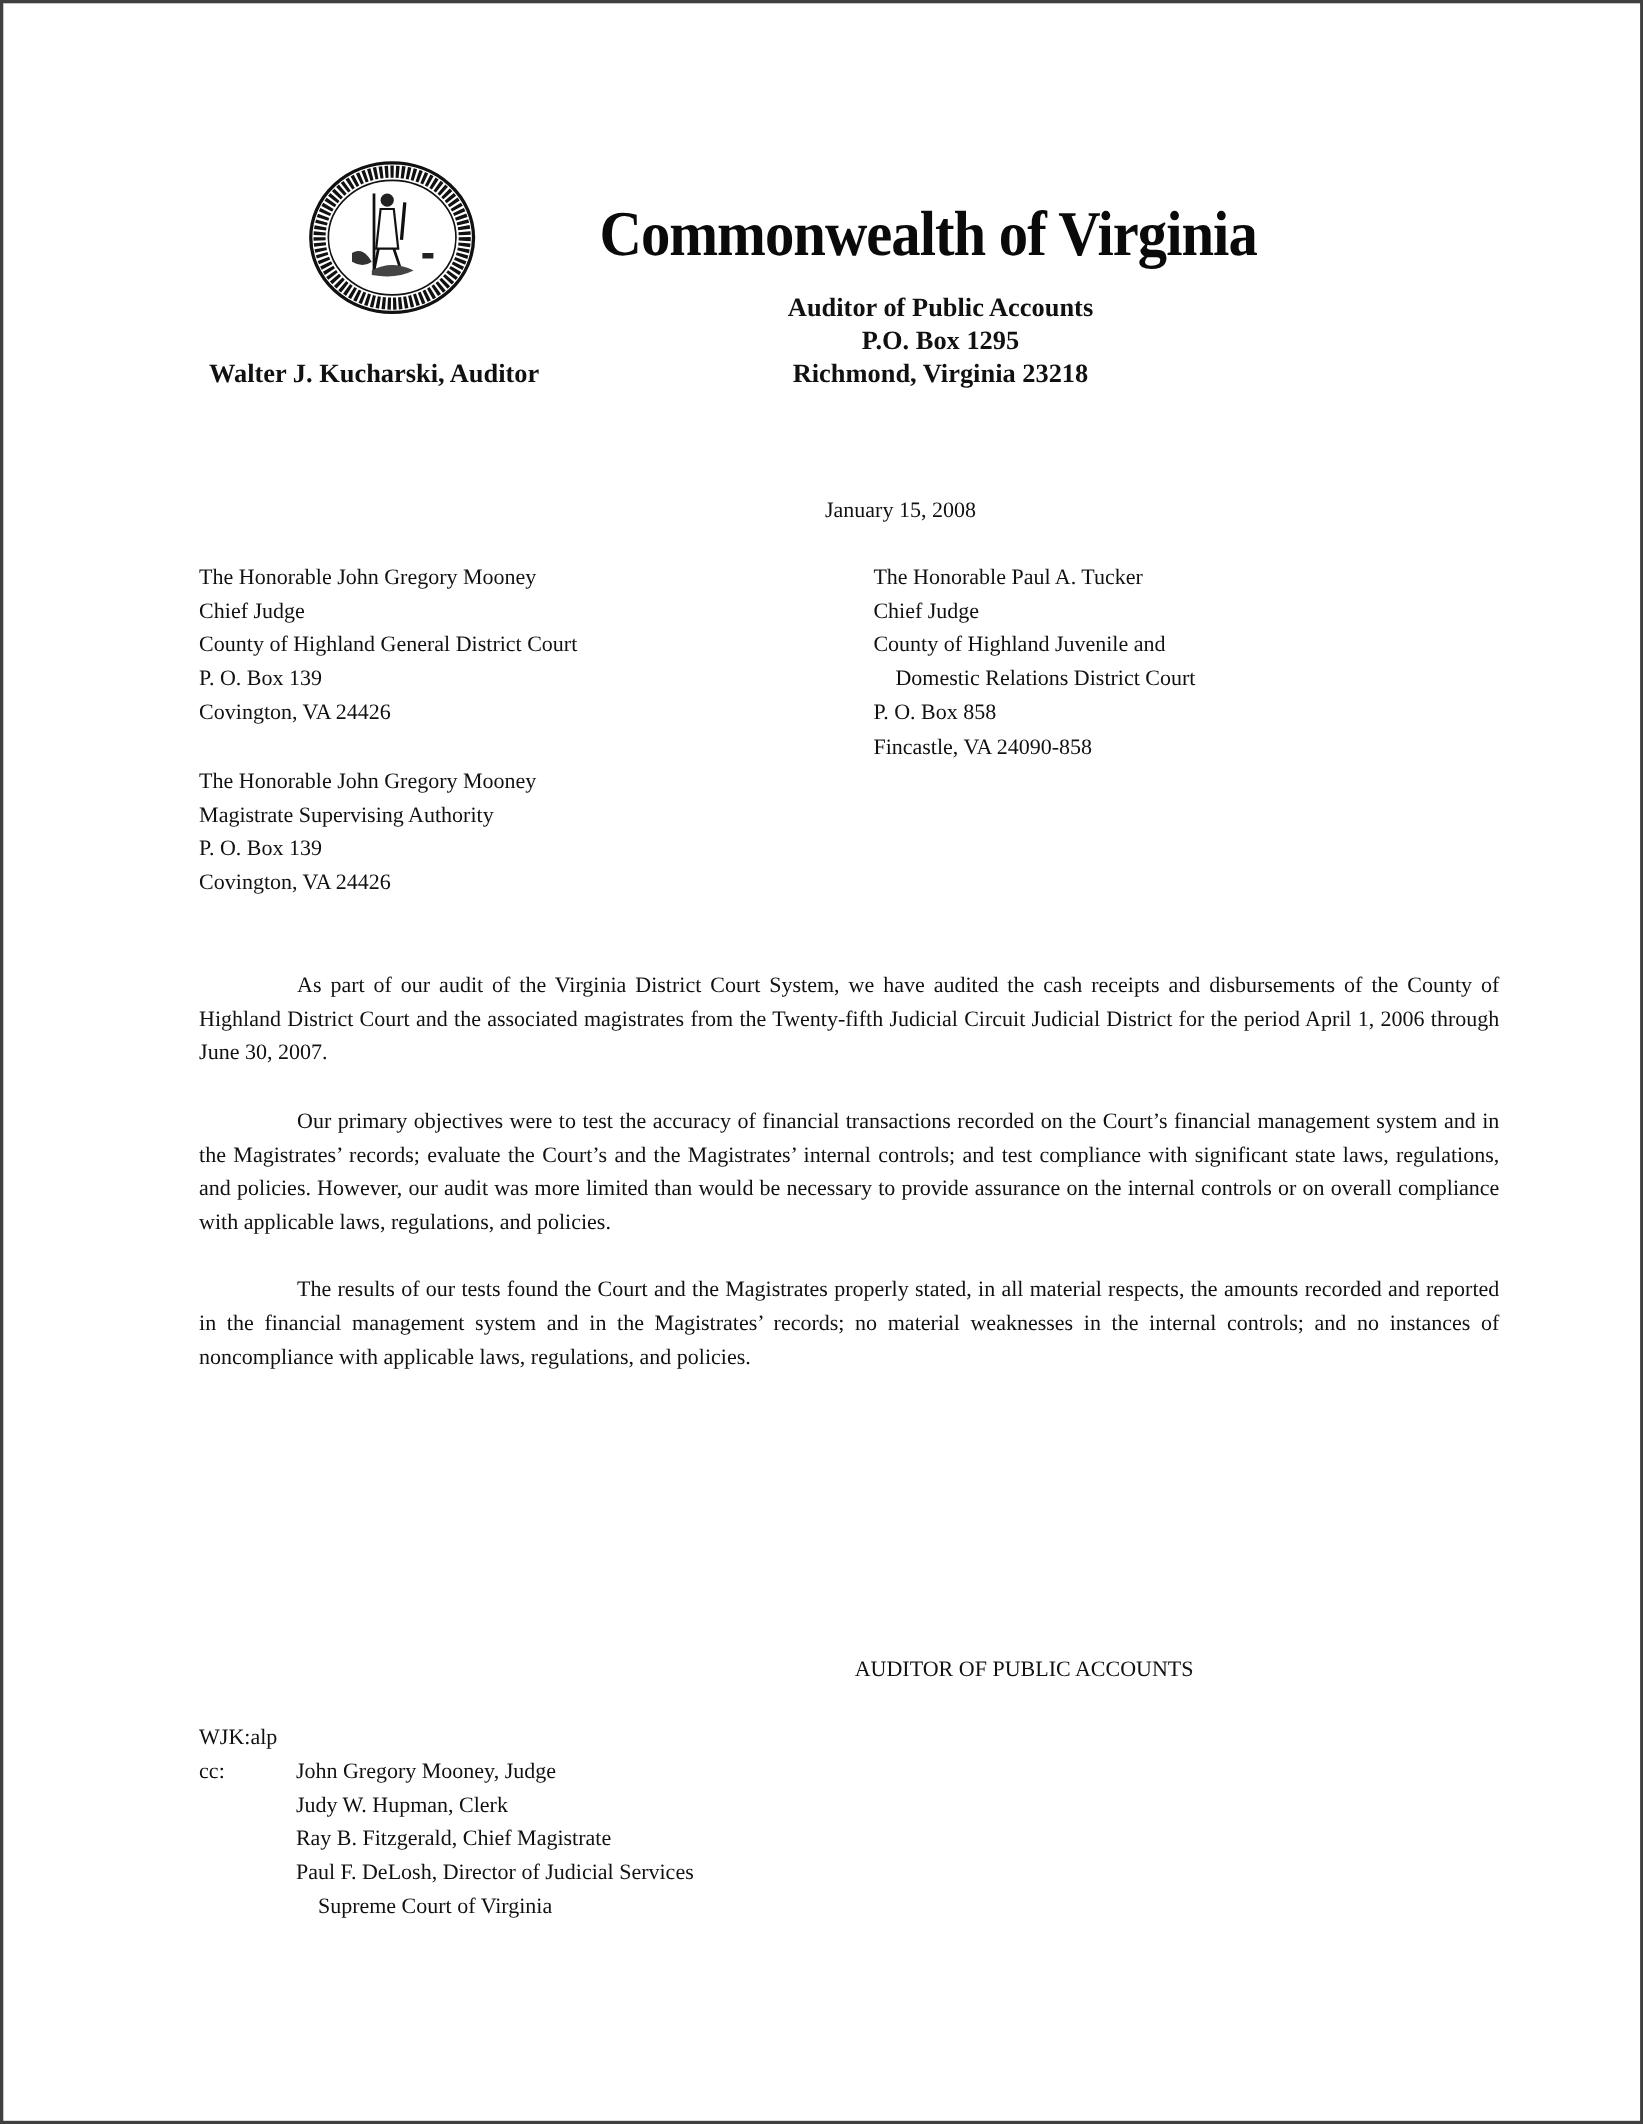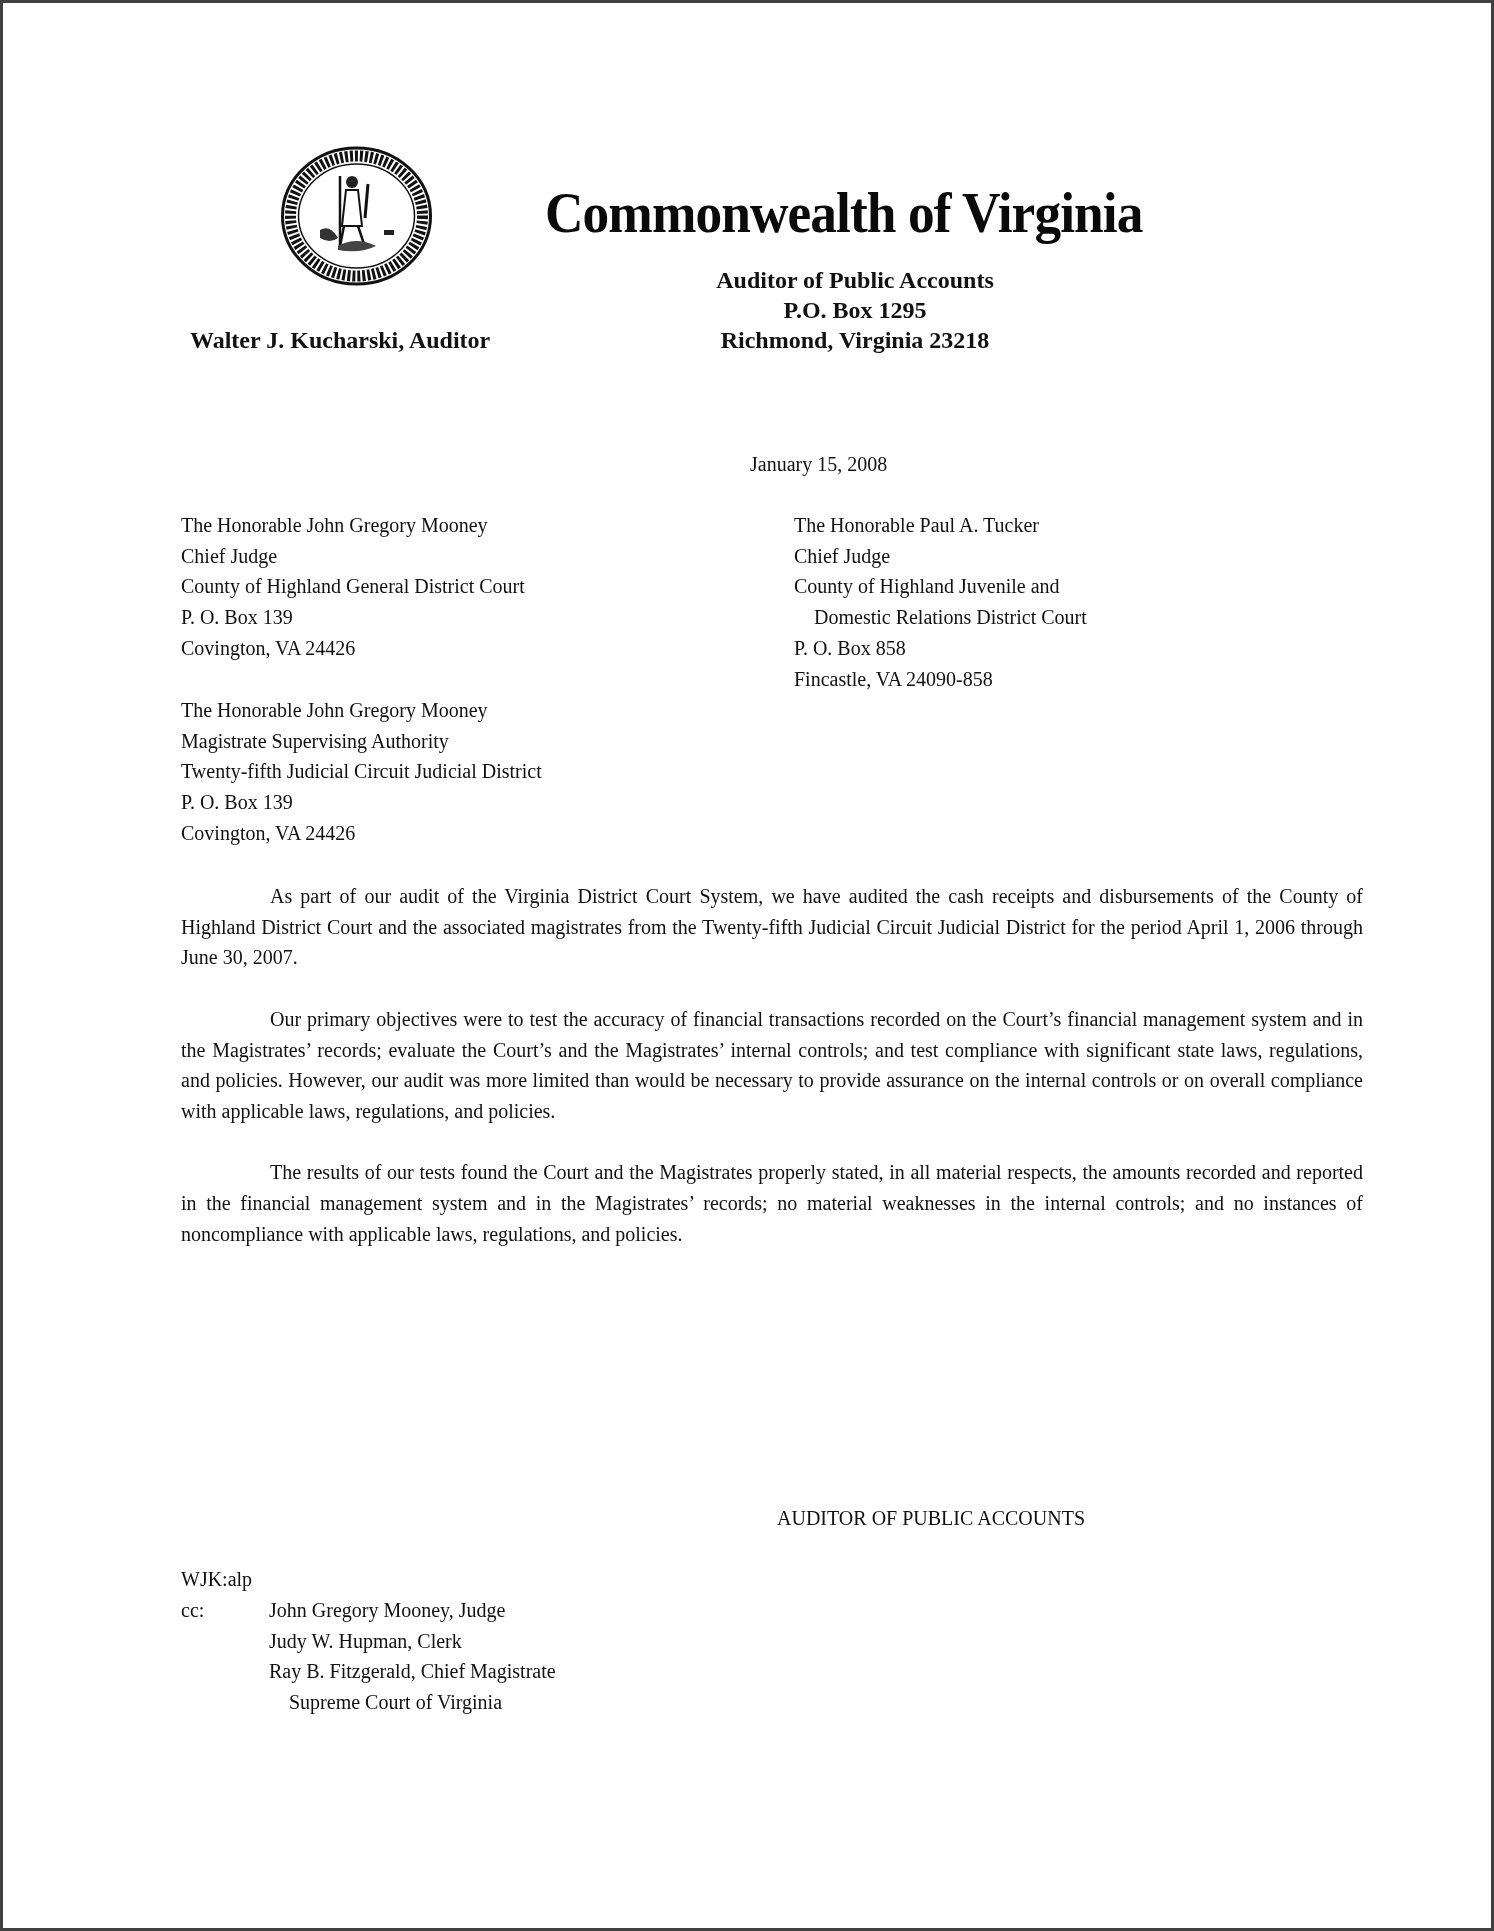--- a/index.html
+++ b/index.html
@@ -91,21 +91,20 @@
     <div>The Honorable John Gregory Mooney</div>
     <div>Chief Judge</div>
     <div>County of Highland General District Court</div>
     <div>P. O. Box 139</div>
     <div>Covington, VA  24426</div>
   </div>
 
   <div class="addr addr-left-2 txt">
     <div>The Honorable John Gregory Mooney</div>
     <div>Magistrate Supervising Authority</div>
-    <div>Twenty-fifth Judicial Circuit Judicial District</div>
     <div>P. O. Box 139</div>
     <div>Covington, VA  24426</div>
   </div>
 
   <div class="addr addr-right txt">
     <div>The Honorable Paul A. Tucker</div>
     <div>Chief Judge</div>
     <div>County of Highland Juvenile and</div>
     <div class="cont">Domestic Relations District Court</div>
     <div>P. O. Box 858</div>
@@ -121,17 +120,18 @@
   <div class="sig txt abs">AUDITOR OF PUBLIC ACCOUNTS</div>
 
   <div class="initials txt abs">WJK:alp</div>
 
   <div class="cc txt">
     <div class="cc-label">cc:</div>
     <div class="cc-list">
       <div>John Gregory Mooney, Judge</div>
       <div>Judy W. Hupman, Clerk</div>
       <div>Ray B. Fitzgerald, Chief Magistrate</div>
+      <div>Paul F. DeLosh, Director of Judicial Services</div>
       <div class="cont">Supreme Court of Virginia</div>
     </div>
   </div>
 
 </div>
 
 </body></html>

